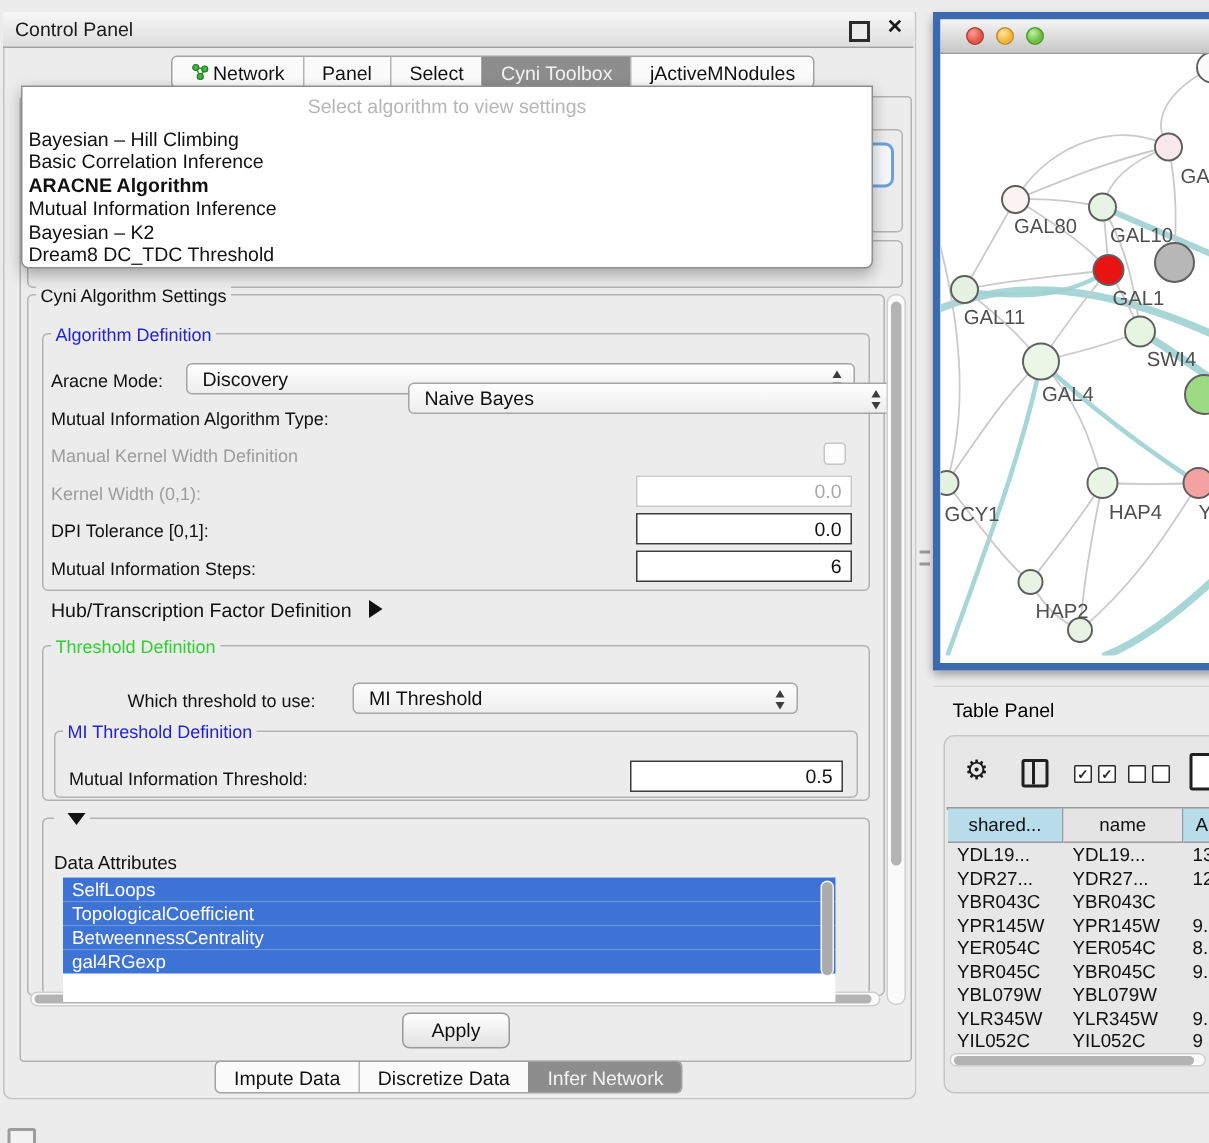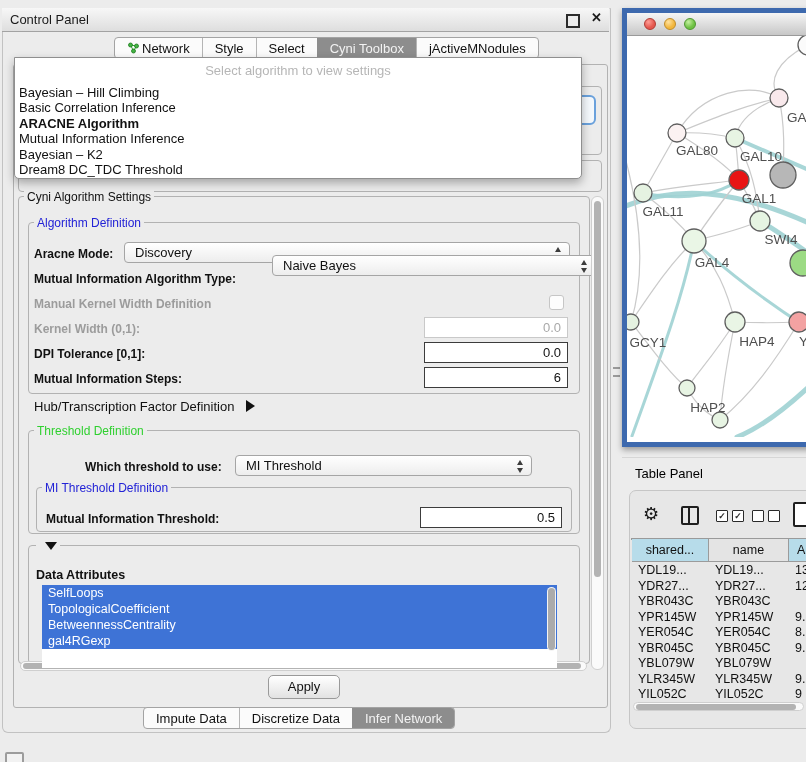--- a/index.html
+++ b/index.html
@@ -22,21 +22,21 @@
     border-left:1px solid #b5b5b5;white-space:nowrap}
   .seg:first-child{border-left:none}
   .seg.sel{background:#8d8d8d;color:#f3f3f3;border-left:1px solid #8d8d8d}
   #tabbar-top{left:114px;top:37px}
   #tabbar-bottom{left:143px;top:707px}
   
   .groupbox{border:1px solid #b2b2b2;border-radius:4px}
   .grouplabel{background:#ececec;padding:0 3px;font-size:12px;color:#111;white-space:nowrap}
   .grouplabel.blue{color:#2222d6}
   .grouplabel.green{color:#2fd02f}
-  .lbl{font-size:12px;font-weight:bold;color:#111;white-space:nowrap}
+  .lbl{font-size:12px;font-weight:normal;color:#111;white-space:nowrap}
   .lbl.dis{color:#9c9c9c}
   .plain{font-size:13px;color:#111;white-space:nowrap}
   
   .combo{background:linear-gradient(#ffffff,#ededed);border:1px solid #a5a5a5;border-radius:4px;
     font-size:13px;color:#111;line-height:19px;padding:0 22px 0 10px;box-sizing:border-box;height:21px}
   .carrows{position:absolute;right:7px;top:4px;width:7px;height:13px}
   .carrows i{position:absolute;left:0;width:0;height:0;border-left:3.5px solid transparent;
     border-right:3.5px solid transparent}
   .carrows .up{top:0;border-bottom:5px solid #3c3c3c}
   .carrows .dn{bottom:0;border-top:5px solid #3c3c3c}
@@ -127,21 +127,21 @@
       <line x1="3.5" y1="3" x2="9.5" y2="4" stroke="#2ea52e" stroke-width="1"></line>
       <line x1="3.5" y1="3" x2="6.5" y2="9" stroke="#2ea52e" stroke-width="1"></line>
       <line x1="9.5" y1="4" x2="6.5" y2="9" stroke="#2ea52e" stroke-width="1"></line>
       <circle cx="3.5" cy="3" r="2" fill="#45b545" stroke="#1d7a1d" stroke-width="0.8"></circle>
       <circle cx="9.5" cy="4" r="2" fill="#45b545" stroke="#1d7a1d" stroke-width="0.8"></circle>
       <circle cx="6.5" cy="9" r="2" fill="#45b545" stroke="#1d7a1d" stroke-width="0.8"></circle>
     </svg>
     <span>Network</span>
   </div>
   <div class="seg">
-    <span>Style</span>
+    <span>Panel</span>
     </div>
   <div class="seg">
     <span>Select</span>
     </div>
   <div class="seg sel">
     <span>Cyni Toolbox</span>
     </div>
   <div class="seg">
     <span>jActiveMNodules</span>
     </div>

